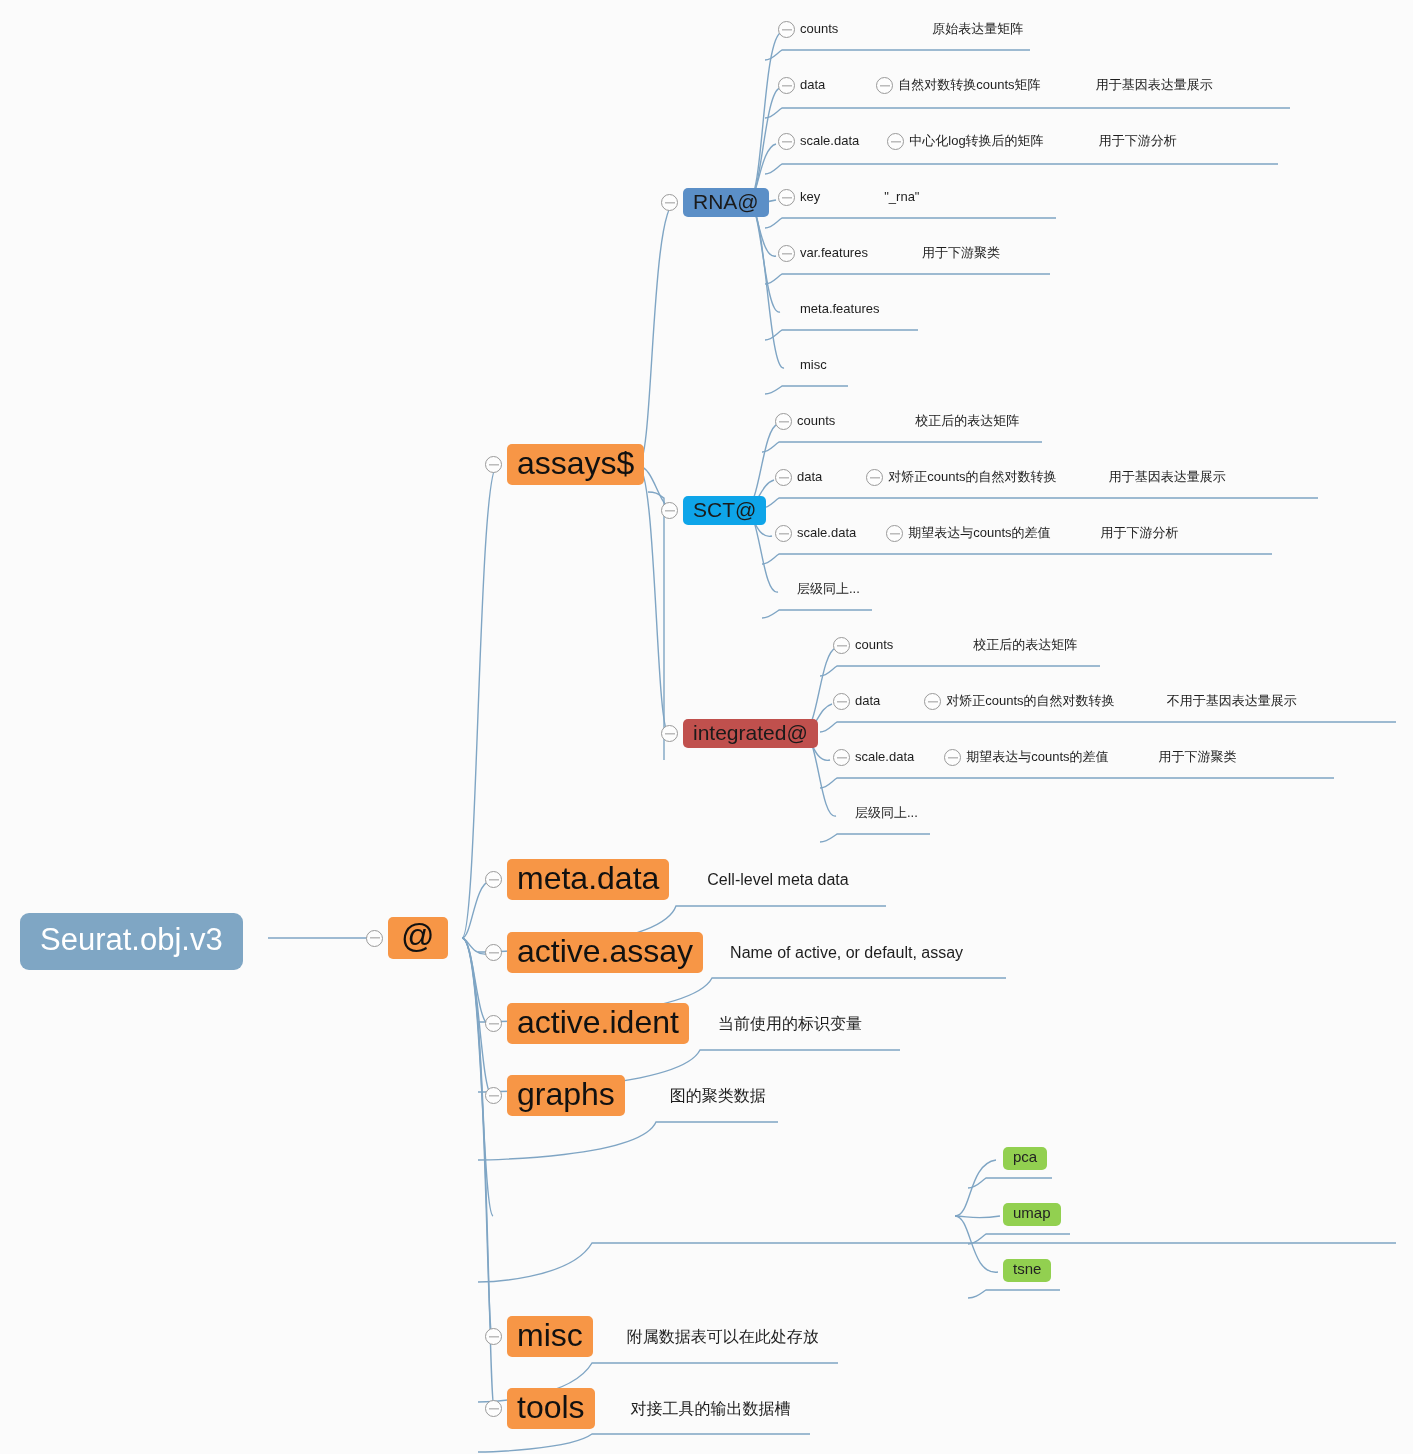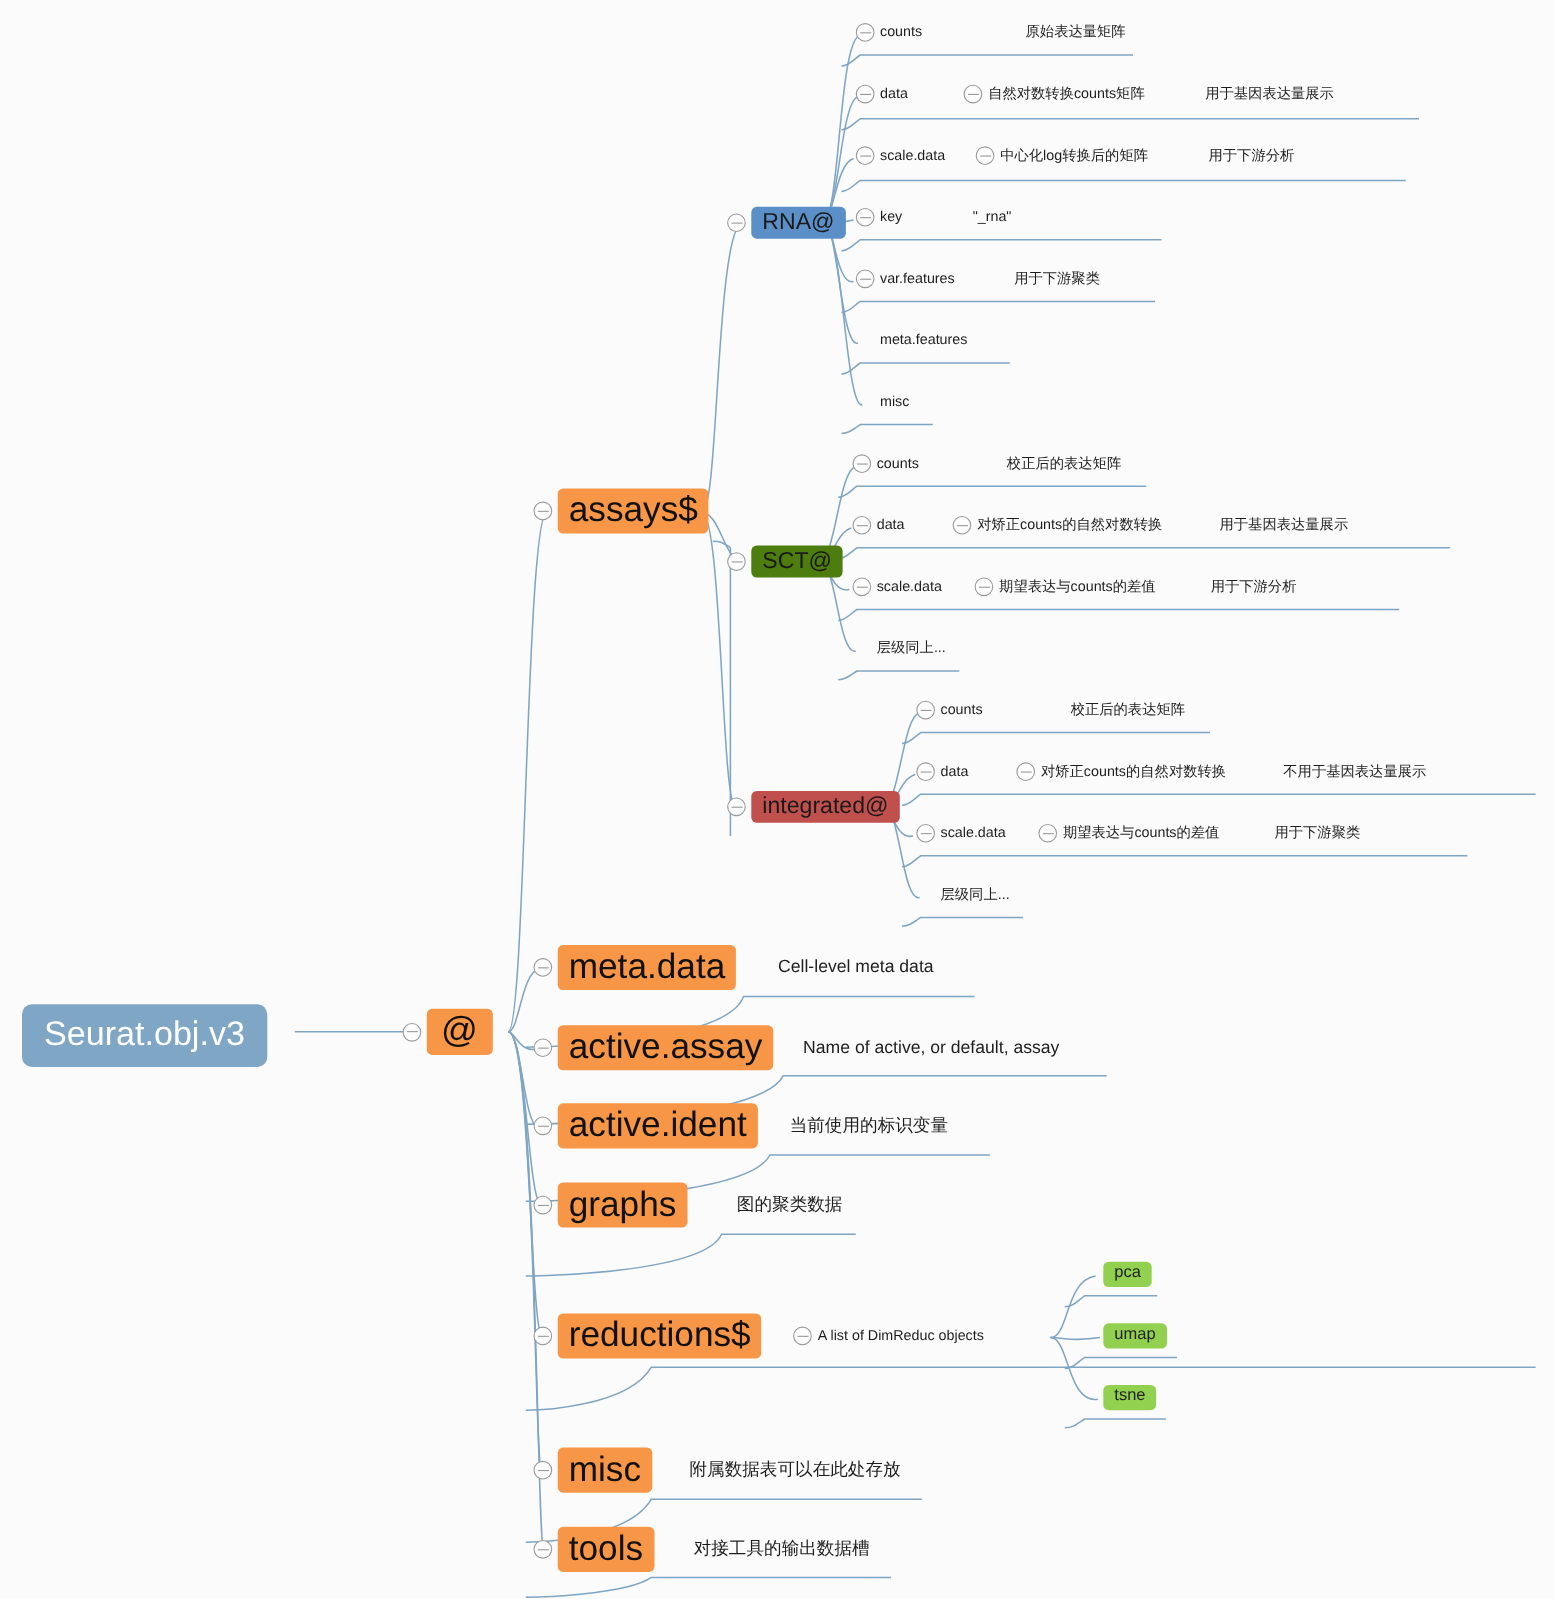--- a/index.html
+++ b/index.html
@@ -26,21 +26,21 @@
     height:1.3px;background:#9a9a9a;transform:translateY(-50%);
   }
   .tog.hidden{visibility:hidden;}
   .lbl{line-height:1.1;color:#1a1a1a;}
 
   
   .box{border-radius:5px;padding:2px 10px 4px 10px;color:#111;}
   .box.root{background:#7fa6c4;color:#ffffff;border-radius:9px;padding:10px 20px 13px 20px;font-size:31px;}
   .box.orange{background:#f79646;}
   .box.blue{background:#5b8fc7;color:#1a1a1a;}
-  .box.teal{background:#4d7c0f;color:#1a1a1a;}
+  .box.teal{background:#0ea5e9;color:#1a1a1a;}
   .box.red{background:#c0504d;color:#1a1a1a;}
   .box.green{background:#92d050;color:#222;}
 
   .fs-at{font-size:33px;padding:1px 13px 5px 13px;}
   .fs-big{font-size:32px;}
   .fs-mid{font-size:21px;}
   .fs-sm{font-size:15px;}
   .fs-txt{font-size:16px;}
   .fs-txt2{font-size:13px;}
   .plain{color:#1d1d1d;}
@@ -265,26 +265,20 @@
     <div class="box orange fs-big lbl">active.assay</div>
     <div class="lbl fs-txt plain" style="margin-left:27px;">Name of active, or default, assay</div>
   </div>
 
   <div class="node" style="left:485px;top:1075px;">
     <div class="tog"></div>
     <div class="box orange fs-big lbl">graphs</div>
     <div class="lbl fs-txt plain" style="margin-left:45px;">图的聚类数据</div>
   </div>
 
-  <div class="node" style="left:485px;top:1194px;">
-    <div class="tog"></div>
-    <div class="box orange fs-big lbl">reductions$</div>
-    <div class="tog" style="margin-left:29px;"></div>
-    <div class="lbl fs-txt2 plain">A list of DimReduc objects</div>
-  </div>
 
   <div class="node" style="left:1003px;top:1147px;">
     <div class="box green fs-sm lbl">pca</div>
   </div>
   <div class="node" style="left:1003px;top:1203px;">
     <div class="box green fs-sm lbl">umap</div>
   </div>
   <div class="node" style="left:1003px;top:1259px;">
     <div class="box green fs-sm lbl">tsne</div>
   </div>

